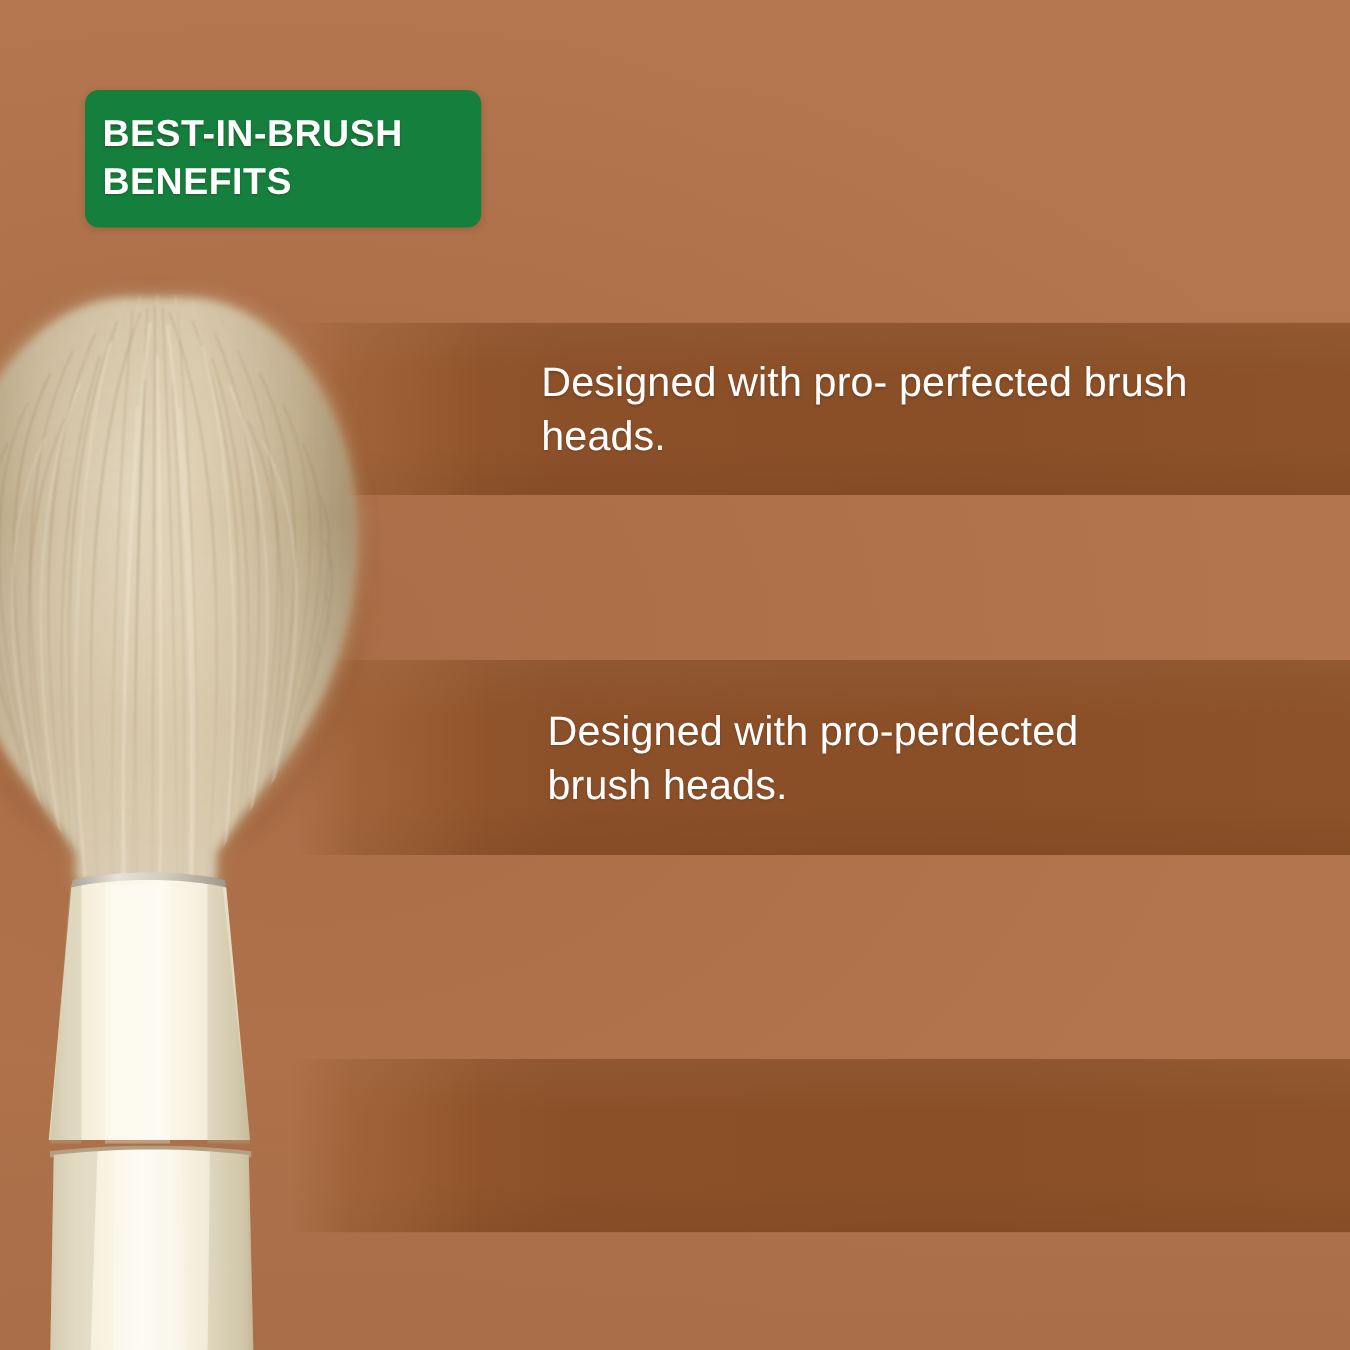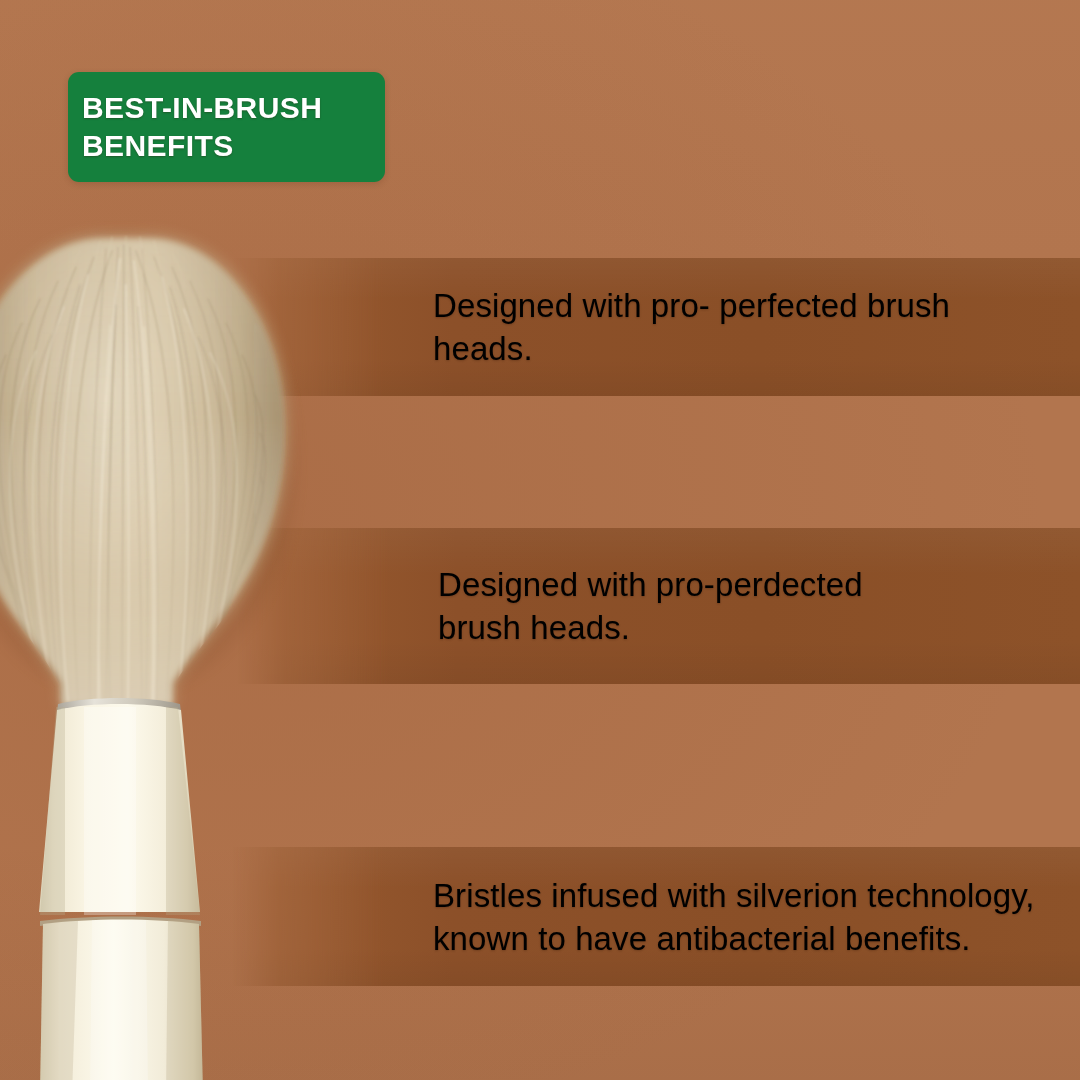--- a/index.html
+++ b/index.html
@@ -42,21 +42,21 @@
     background:linear-gradient(90deg, #9a5c31 0%, #8c5029 26%, #8a4f27 62%, #8d5229 100%);
   }
   .band-fill::after {
     content:"";
     position:absolute; inset:0;
     background:linear-gradient(180deg, rgba(255,255,255,.045) 0%, rgba(255,255,255,0) 30%, rgba(0,0,0,0) 72%, rgba(0,0,0,.05) 100%);
   }
 
   .band-text {
     position:relative;
-    color:#000000;
+    color:#ffffff;
     font-size:33px;
     line-height:43px;
     font-weight:400;
     letter-spacing:.1px;
     white-space:pre-line;
     text-shadow:0 1px 2px rgba(60,28,10,.30);
   }
 
   #band-1 { top:258px; height:138px; left:233px; }
   #band-2 { top:528px; height:156px; left:238px;align-items:center; }
@@ -111,22 +111,20 @@
   </div>
 
   <div class="band" id="band-2">
     <div class="band-fill"></div>
     <div class="band-text">Designed with pro-perdected
 brush heads.</div>
   </div>
 
   <div class="band" id="band-3">
     <div class="band-fill"></div>
-    <div class="band-text">Bristles infused with silverion technology,
-known to have antibacterial benefits.</div>
   </div>
 
   <div id="brush">
     <svg viewBox="0 0 400 880" xmlns="http://www.w3.org/2000/svg">
       <defs>
 
         <radialGradient id="headFill" cx="44%" cy="34%" r="72%">
           <stop offset="0%" stop-color="#e3d6bb"></stop>
           <stop offset="42%" stop-color="#d4c2a0"></stop>
           <stop offset="74%" stop-color="#c3ae8a"></stop>

